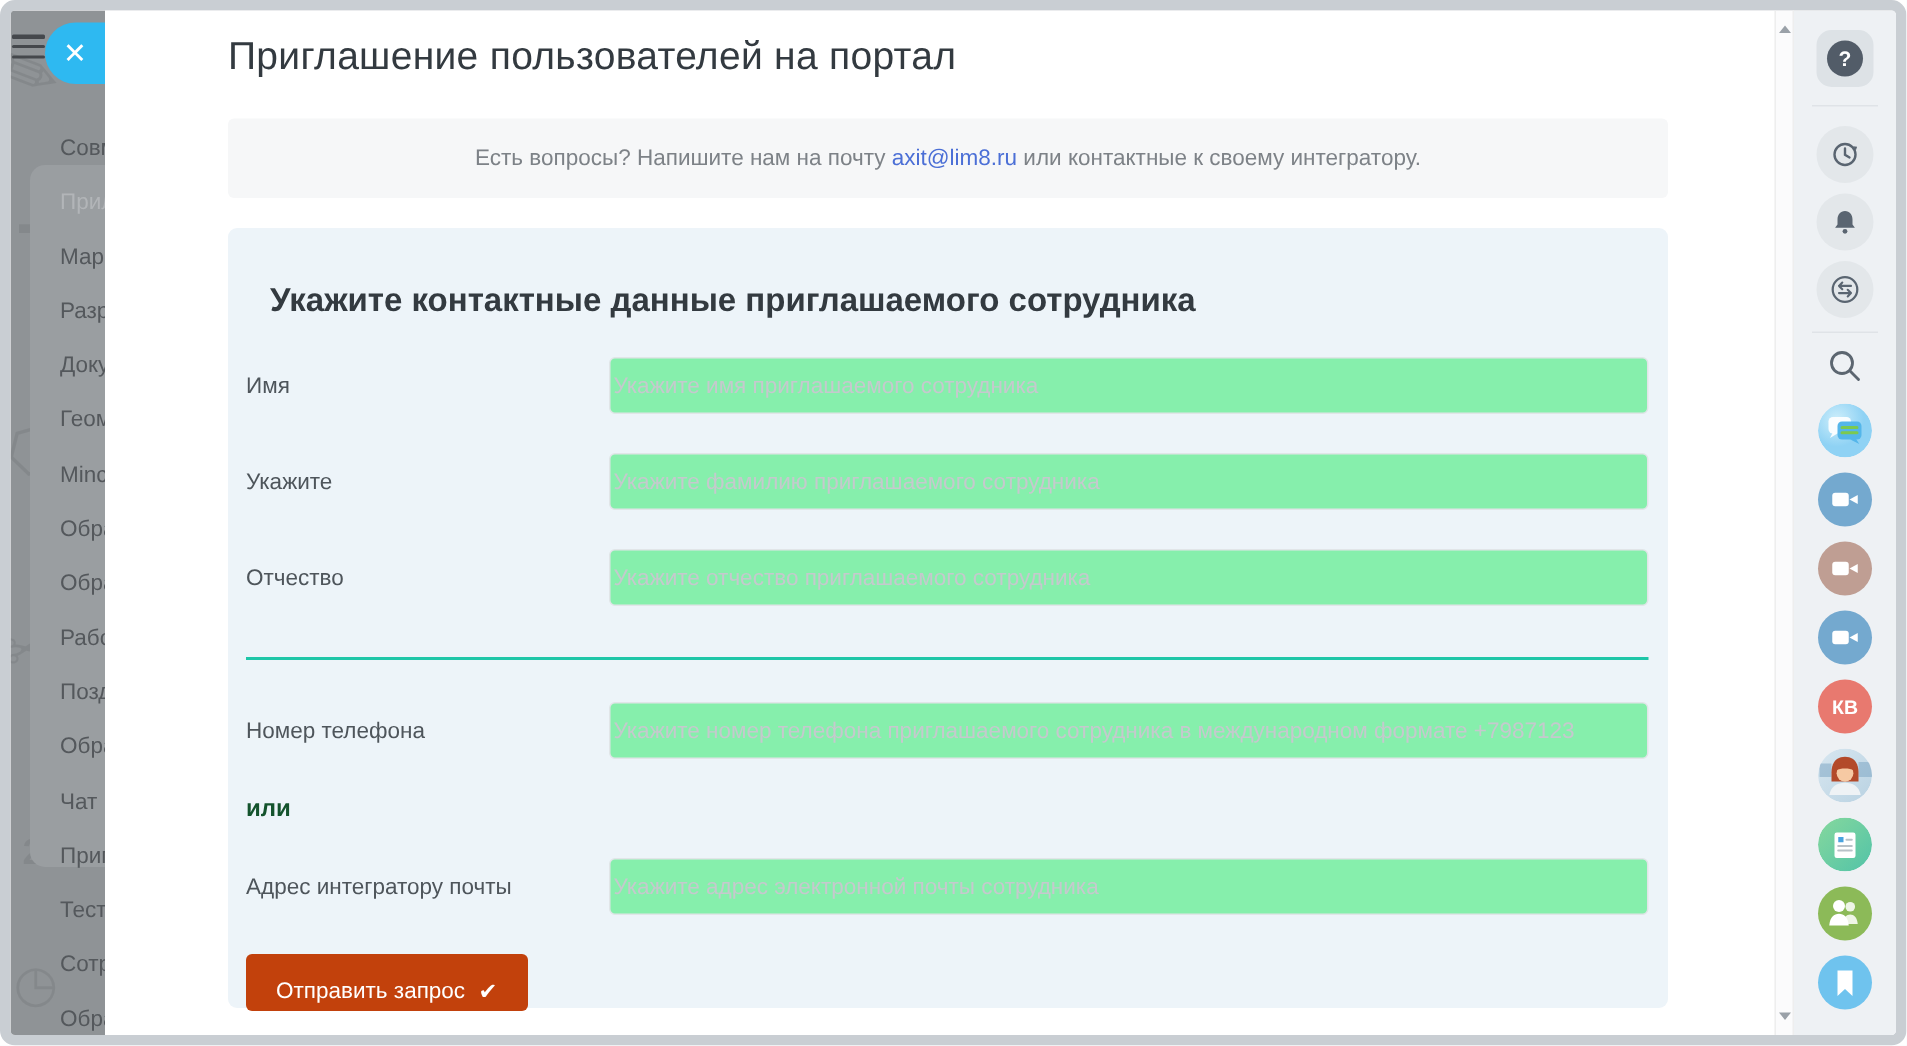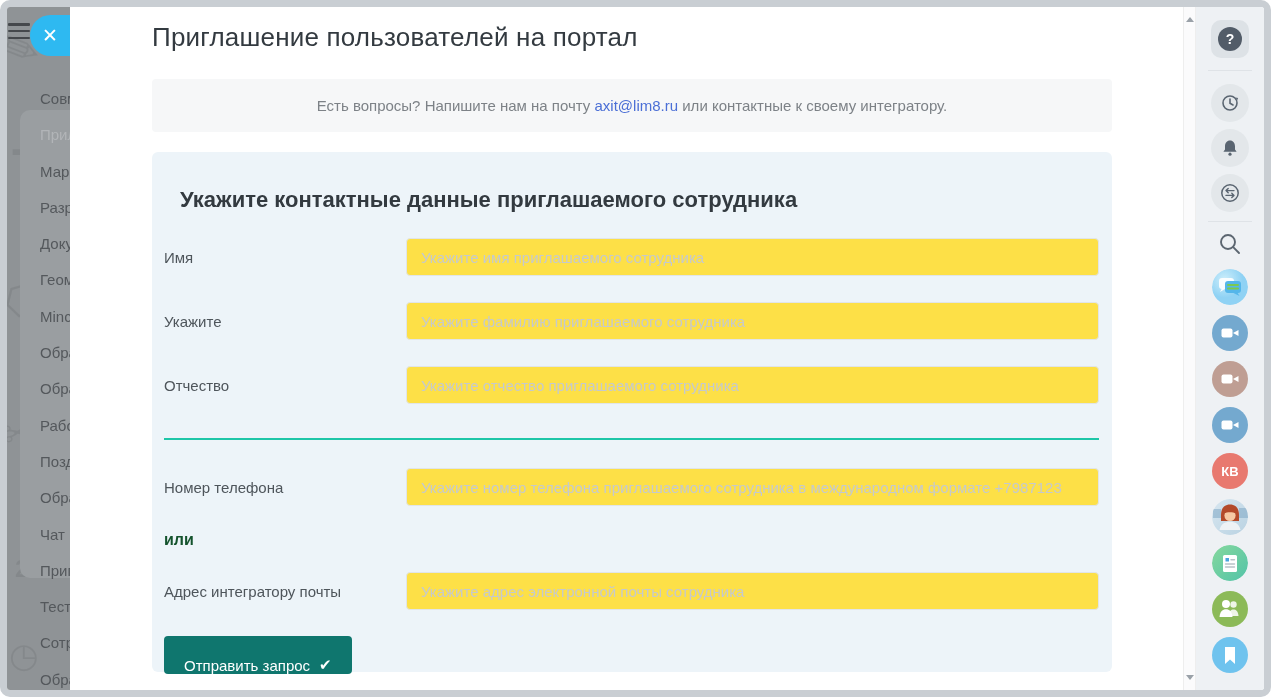--- a/index.html
+++ b/index.html
@@ -26,27 +26,27 @@
   .infobox{margin-top:26px;width:960px;box-sizing:border-box;background:#f6f7f8;border-radius:4px;
            text-align:center;padding:18px 10px;font-size:15px;color:#7d8287;}
   .infobox a{color:#4b6fd6;text-decoration:none;cursor:pointer;}
   .form-panel{margin-top:20px;width:960px;height:520px;box-sizing:border-box;background:#edf4f9;border-radius:6px;
               padding:18px 13px 0 12px;}
   .form-heading{margin:16px;font-size:22px;line-height:28px;font-weight:700;color:#333a40;}
   .frow{display:flex;align-items:center;}
   .frow.r1{margin-top:24px;} .frow.r2{margin-top:26px;} .frow.r3{margin-top:26px;}
   .frow.r4{margin-top:28px;} .frow.r5{margin-top:22px;}
   .flabel{width:242px;flex:none;font-size:15px;color:#4e555b;}
-  .finput{flex:1;height:38px;box-sizing:border-box;border:1px solid #e1e5e8;border-radius:4px;background:#fde047;
-          padding:0 14px;font-size:15px;color:#333;outline:none;font-family:inherit;}
+  .finput{flex:1;height:38px;box-sizing:border-box;border:1px solid #e1e5e8;border-radius:4px;background:#86efac;
+          padding:0 2px;font-size:15px;color:#333;outline:none;font-family:inherit;}
   .finput::placeholder{color:#c5c9cd;}
   .divider{height:2px;background:#1ec6a8;margin-top:34px;}
   .or{margin-top:24px;font-size:16px;line-height:20px;font-weight:700;color:#14532d;}
-  .submit{margin-top:26px;height:38px;background:#0f766e;color:#fff;border:none;border-radius:4px;
-          font-size:15px;padding:0 20px;display:inline-flex;align-items:flex-end;gap:9px;cursor:pointer;font-family:inherit;}
+  .submit{margin-top:26px;height:38px;background:#c2410c;color:#fff;border:none;border-radius:4px;
+          font-size:15px;padding:16px 20px;display:inline-flex;align-items:flex-start;gap:9px;cursor:pointer;font-family:inherit;}
   .submit .chk{font-size:15px;}
 
   
   .scrollbar{position:absolute;left:1176px;top:0;width:13px;height:683px;background:#fbfbfc;
              border-left:1px solid #eeeeee;border-right:1px solid #eeeeee;box-sizing:border-box;cursor:pointer;}
   .arr{position:absolute;left:2px;width:0;height:0;border-left:4px solid transparent;border-right:4px solid transparent;}
   .arr.up{top:10px;border-bottom:5px solid #9aa1a8;}
   .arr.down{bottom:10px;border-top:5px solid #9aa1a8;}
 
   

